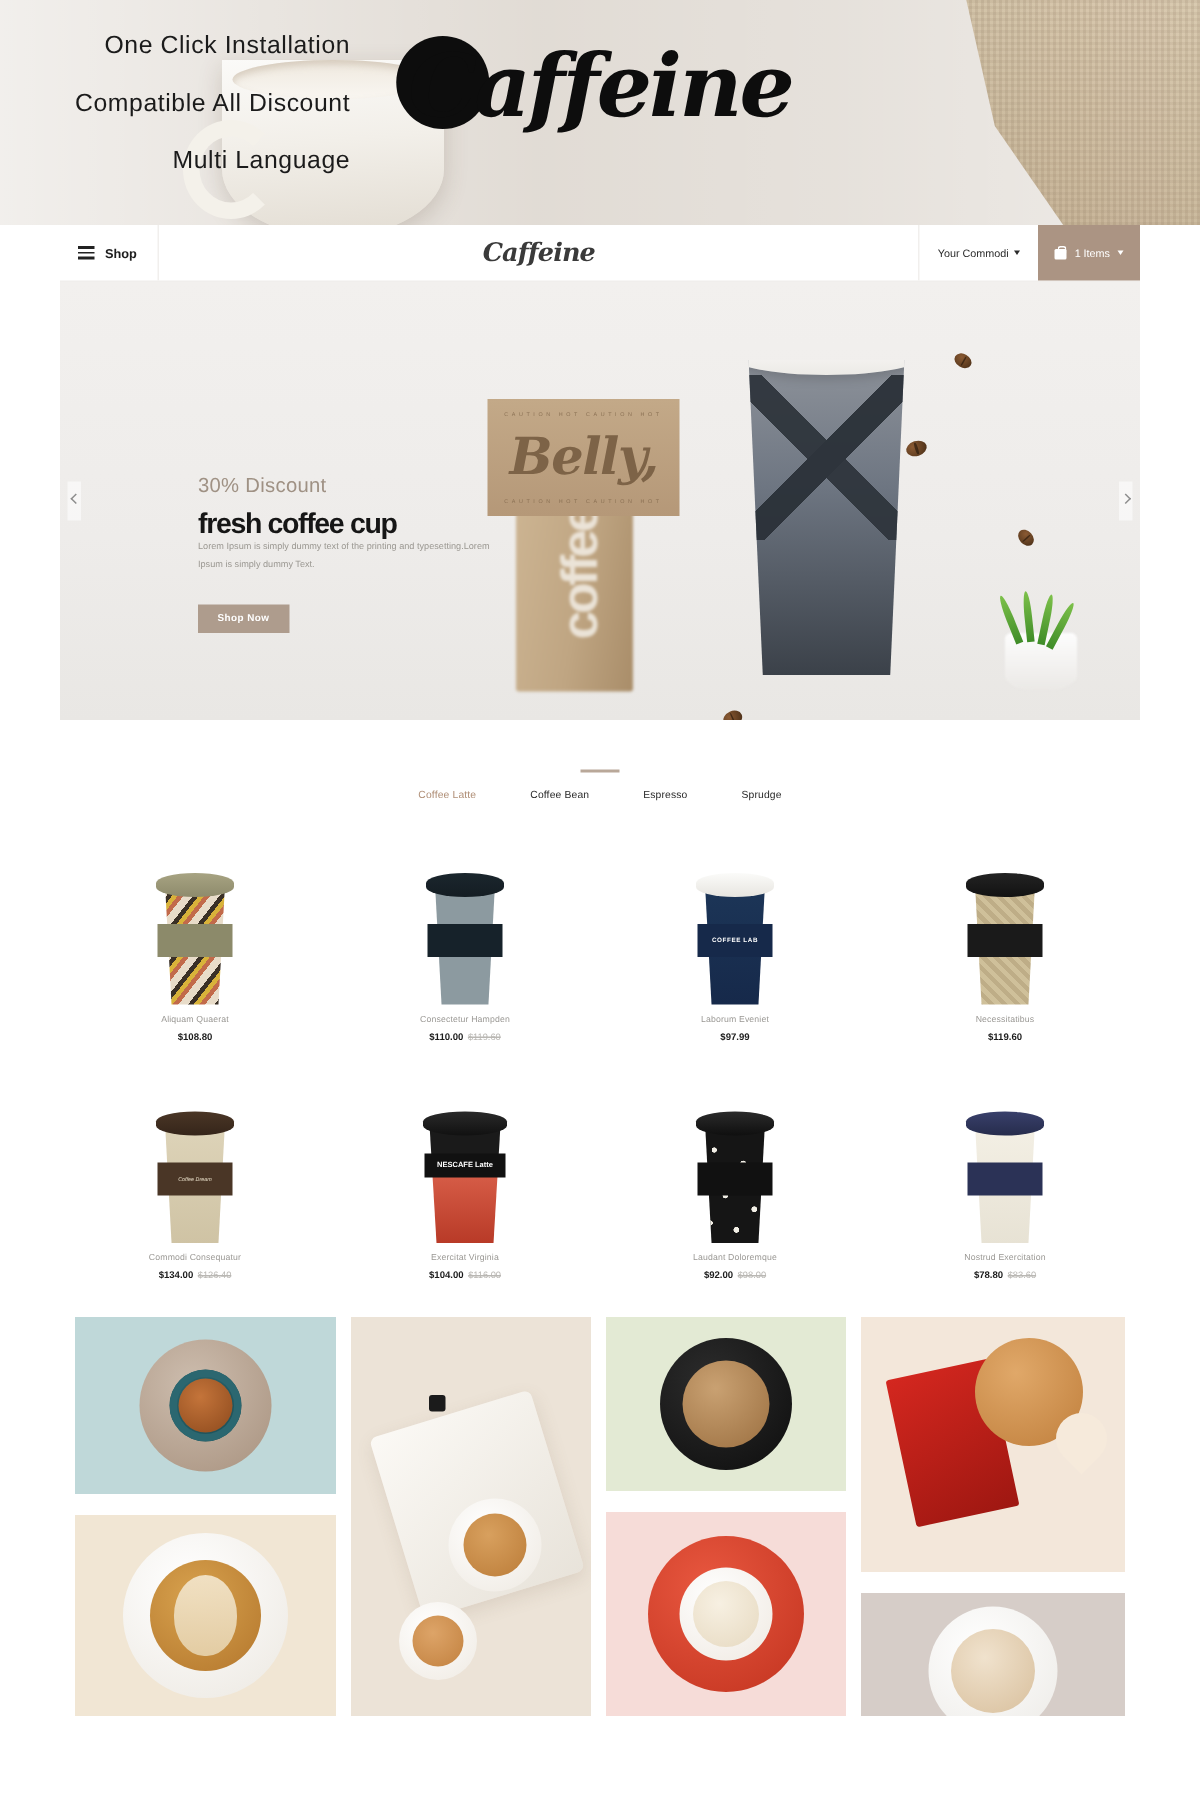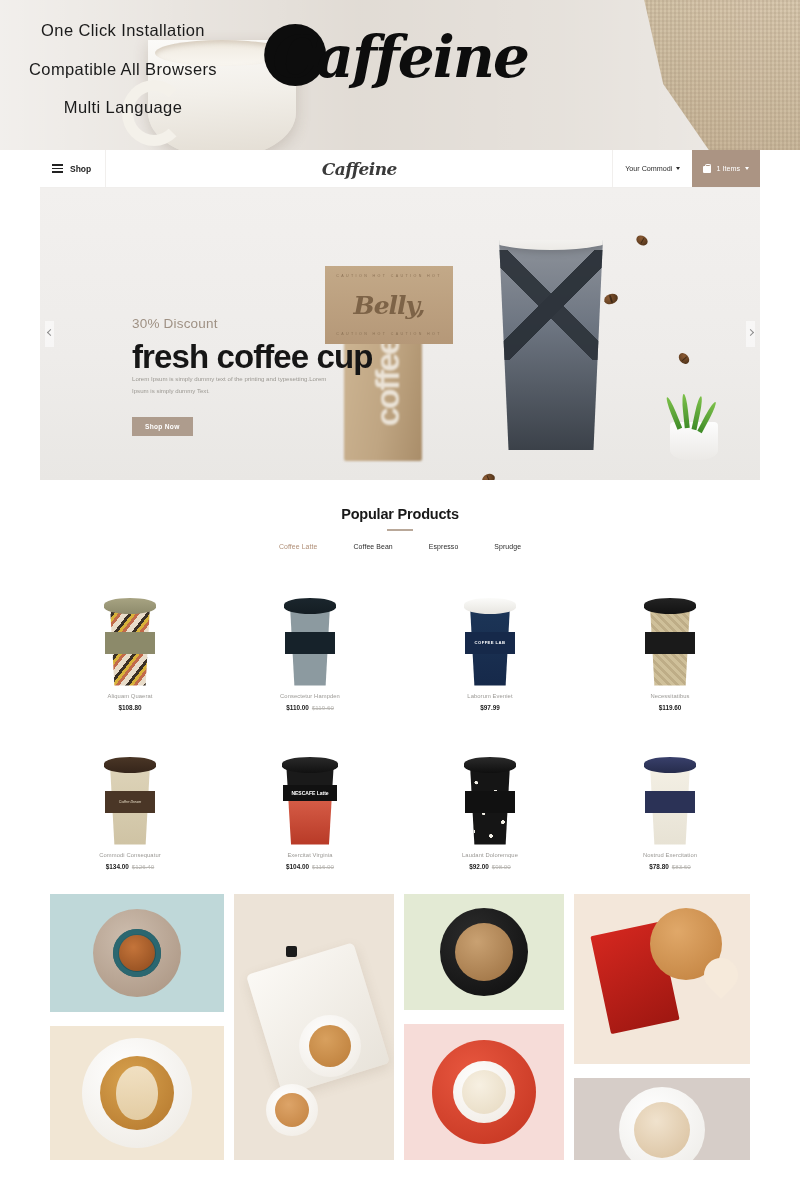--- a/index.html
+++ b/index.html
@@ -57,21 +57,21 @@
   .promo-cup::before {
     content: ""; position: absolute; left: 7px; top: 0; right: 7px; height: 26px;
     border-radius: 50%; background: linear-gradient(180deg, #efe9df, #f9f6f1);
     box-shadow: inset 0 3px 5px rgba(170,150,125,.35);
   }
   .promo-cup::after {
     content: ""; position: absolute; left: -26px; top: 40px; width: 42px; height: 44px;
     border: 11px solid #f4f1ea; border-radius: 50%; border-right-color: transparent;
   }
   .promo-col { position: absolute; top: 22px; z-index: 5; }
-  .promo-col.left  { left: 29px; text-align: center; }
+  .promo-col.left  { left: 50px; text-align: right; }
   .promo-col.right { right: 44px; text-align: right; }
   .promo-item {
     font-size: 16.5px; color: #1b1b1b; letter-spacing: .4px;
     line-height: 1; margin-bottom: 22px; white-space: nowrap;
   }
   .promo-logo {
     position: absolute; left: 50%; top: 28px; transform: translateX(-50%);
     z-index: 6; text-align: center;
   }
   .promo-logo .mark {
@@ -161,21 +161,21 @@
   .hero-arrow::after {
     content: ""; position: absolute; left: 2.5px; top: 9px; width: 4px; height: 4px;
     border-left: 1.3px solid #8d8d8d; border-bottom: 1.3px solid #8d8d8d;
   }
   .hero-arrow.l::after { transform: rotate(45deg); }
   .hero-arrow.r::after { transform: rotate(-135deg); left: 1.5px; }
 
   .hero-copy { position: absolute; left: 92px; top: 128px; width: 250px; z-index: 6; }
   .hero-disc { font-size: 13.5px; color: #9f9184; letter-spacing: .2px; margin-bottom: 9px; }
   .hero-title {
-    font-size: 33px; font-weight: 700; color: #161616;
+    font-size: 19px; font-weight: 700; color: #161616;
     letter-spacing: -.9px; line-height: 1; 
   }
   .hero-sub { font-size: 6.1px; line-height: 1.95; color: #9b9892; width: 205px; margin-bottom: 18px; }
   .hero-btn {
     display: inline-block; padding: 6px 13px; background: #ae9c8d; color: #fff;
     font-size: 6.6px; font-weight: 700; letter-spacing: .3px; border: 0;
   }
 
   .hero-scene { position: absolute; right: 0; top: 0; width: 430px; height: 320px; }
   .bag {
@@ -214,21 +214,21 @@
     background: linear-gradient(180deg, #c3a988 0%, #b59878 100%);
     display: flex; align-items: center; justify-content: center; flex-direction: column;
   }
   .sleeve .caution {
     font-size: 3.6px; letter-spacing: 2.4px; color: #8b7154; width: 100%;
     text-align: center; position: absolute;
   }
   .sleeve .caution.top { top: 8px; } .sleeve .caution.bot { bottom: 8px; }
   .sleeve .belly {
     font-family: "DejaVu Serif", serif; font-style: italic; font-weight: 700;
-    font-size: 25px; color: #7d6347; letter-spacing: -1px; text-align: right;
+    font-size: 34px; color: #7d6347; letter-spacing: -1px; text-align: right;
   }
   .plant {
     position: absolute; right: 42px; bottom: 48px; width: 48px; height: 38px;
     background: linear-gradient(180deg, #fdfdfd 0%, #ebe9e6 100%);
     border-radius: 4px 4px 18px 18px / 4px 4px 10px 10px; filter: blur(.6px);
   }
   .leaf {
     position: absolute; bottom: 30px; width: 5px; height: 34px; border-radius: 50% 50% 0 0;
     background: linear-gradient(180deg, #7dc14a 0%, #3f8c28 100%);
   }
@@ -286,21 +286,21 @@
 <div class="page">
 
   <div class="promo">
     <div class="promo-bg"></div>
     <div class="promo-veil"></div>
     <div class="promo-burlap"></div>
     <div class="promo-cup"></div>
 
     <div class="promo-col left">
       <div class="promo-item">One Click Installation</div>
-      <div class="promo-item">Compatible All Browsers</div>
+      <div class="promo-item">Compatible All Discount</div>
       <div class="promo-item">Multi Language</div>
     </div>
 
     <div class="promo-logo">
       <span class="mark">Caffeine</span>
     </div>
 
   </div>
 
   <div class="site">
@@ -358,21 +358,20 @@
         <div class="leaf" style="right:50px;bottom:74px;transform:rotate(28deg)"></div>
         <div class="bean" style="width:12px;height:9px;right:112px;top:48px;transform:rotate(30deg)"></div>
         <div class="bean" style="width:14px;height:10px;right:142px;top:106px;transform:rotate(-18deg)"></div>
         <div class="bean" style="width:12px;height:9px;right:70px;top:166px;transform:rotate(48deg)"></div>
         <div class="bean" style="width:13px;height:10px;left:152px;bottom:24px;transform:rotate(-24deg)"></div>
         <div class="bean" style="width:13px;height:10px;left:168px;bottom:16px;transform:rotate(16deg)"></div>
       </div>
     </div>
 
     <div class="pp">
-      <div class="pp-title">Popular Products</div>
       <div class="pp-rule"></div>
       <div class="pp-tabs">
         <div class="pp-tab active">Coffee Latte</div>
         <div class="pp-tab">Coffee Bean</div>
         <div class="pp-tab">Espresso</div>
         <div class="pp-tab">Sprudge</div>
       </div>
 
       <div class="grid">
         <div class="card">

